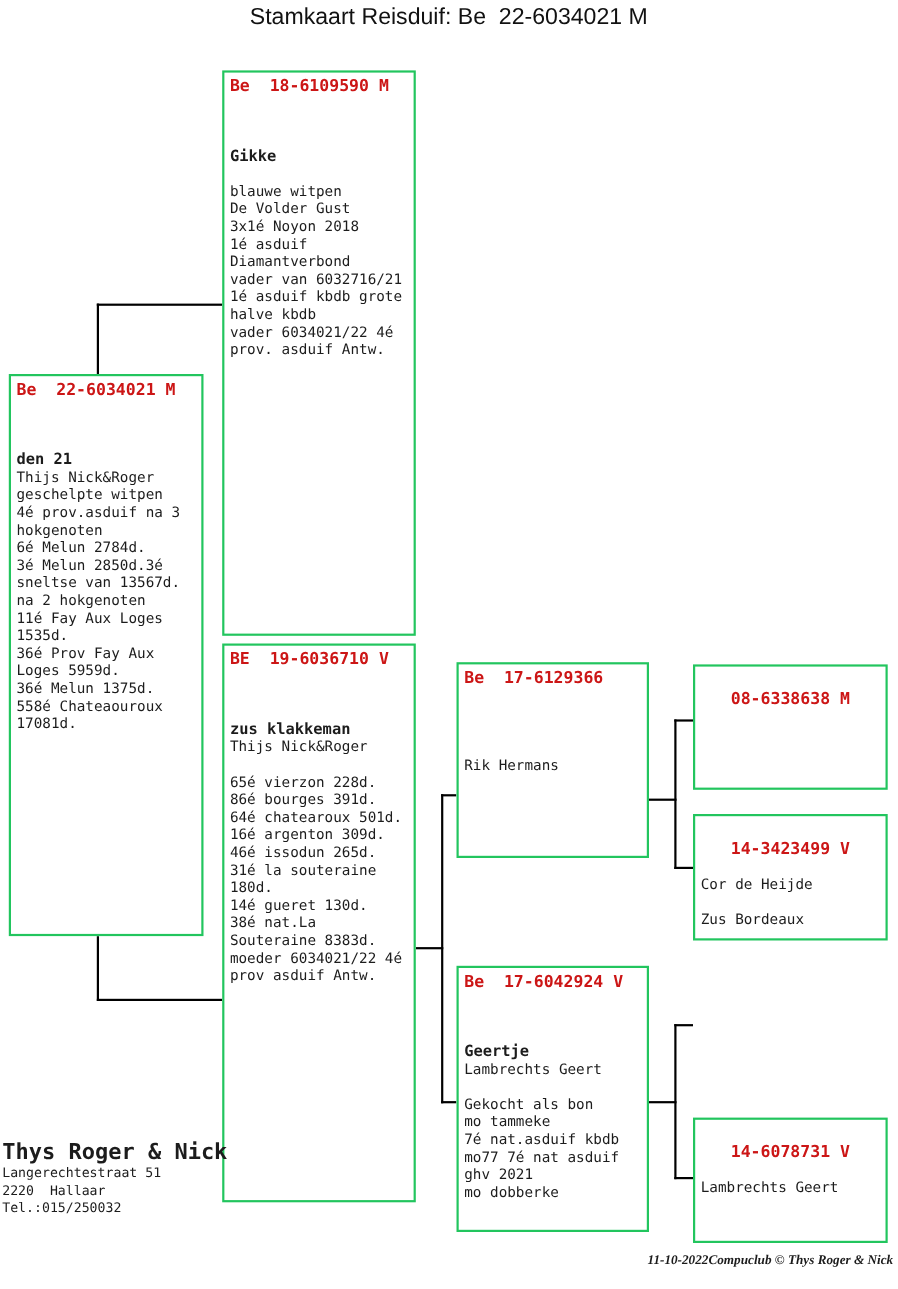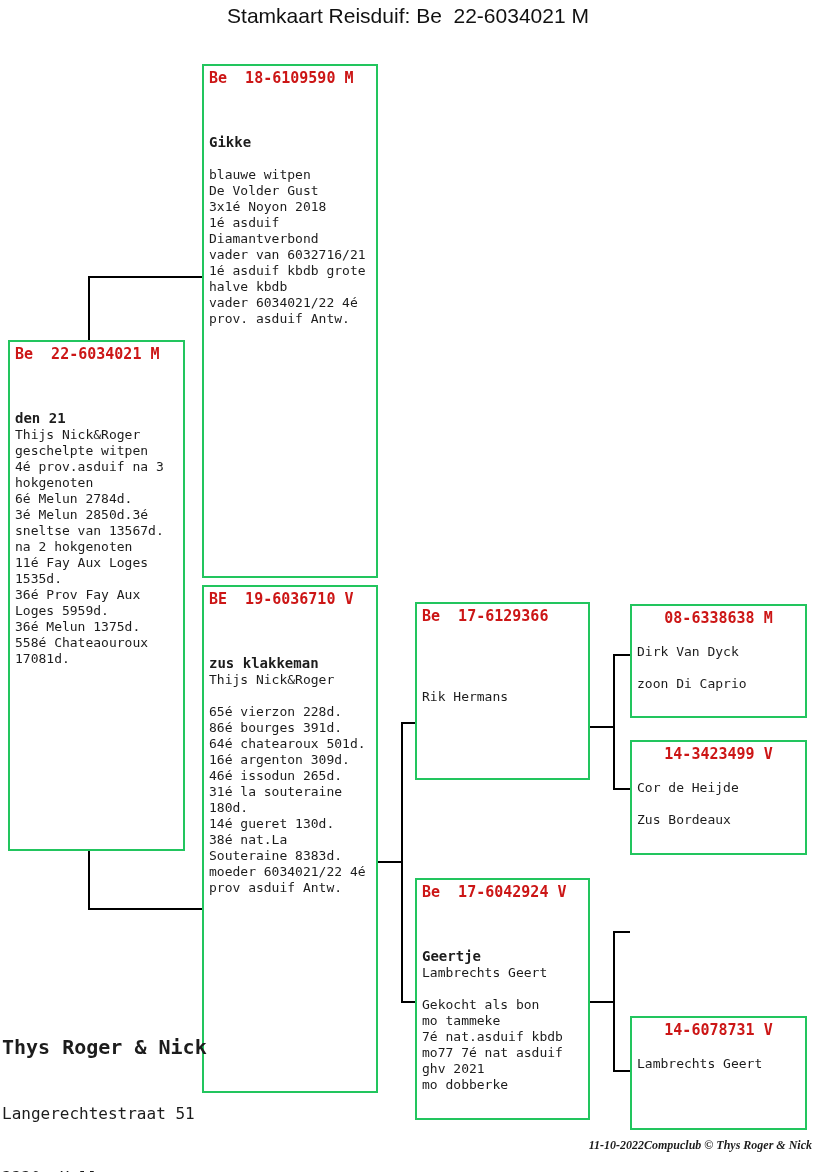--- a/index.html
+++ b/index.html
@@ -4,29 +4,29 @@
 <style>
   html,body{margin:0;padding:0;background:#ffffff;}
   #page{position:relative;width:816px;height:1172px;background:#ffffff;overflow:hidden;
         font-family:"DejaVu Sans Mono",monospace;color:#1c1c1c;}
   #title{position:absolute;top:4px;left:0;width:100%;text-align:center;
          font-family:"Liberation Sans",sans-serif;font-size:21px;color:#111111;white-space:pre;}
   .box{position:absolute;background:#ffffff;border:2px solid #22c55e;box-sizing:border-box;
        overflow:hidden;}
   .ring{font-size:15px;font-weight:bold;color:#cc1616;line-height:20px;padding:2px 0 0 5px;
         white-space:pre;}
-  .ring.center{text-align:center;padding-left:0;}
+  .ring.center{text-align:center;padding-left:0;margin-top:17px;}
   .bird-name{font-size:14px;font-weight:bold;line-height:17px;padding-left:5px;white-space:pre;
              min-height:17px;margin-top:46px;}
   .lines{padding-left:5px;}
   .lines .line{font-size:13px;line-height:16px;white-space:pre;min-height:16px;}
   .hline,.vline{position:absolute;background:#000000;}
   #owner{position:absolute;left:2px;top:1036px;}
   #owner-name{font-size:20px;font-weight:bold;line-height:22px;white-space:pre;}
-  #owner .addr{font-size:16px;line-height:16px;white-space:pre;margin-top:48px;}
+  #owner .addr{font-size:12px;line-height:16px;white-space:pre;}
   #footer{position:absolute;right:4px;top:1138px;display:flex;
           font-family:"Liberation Serif",serif;font-style:italic;font-weight:bold;
           font-size:12px;color:#1c1c1c;}
   
   #box-father   {left:202px;top:64px;  width:176px;height:514px;}
   #box-subject  {left:8px;  top:340px; width:177px;height:511px;}
   #box-mother   {left:202px;top:585px; width:176px;height:508px;}
   #box-m-father {left:415px;top:602px; width:175px;height:178px;}
   #box-m-mother {left:415px;top:878px; width:175px;height:242px;}
   #box-mf-father{left:630px;top:604px; width:177px;height:114px;}
@@ -154,26 +154,20 @@
         <div class="line">mo tammeke</div>
         <div class="line">7é nat.asduif kbdb</div>
         <div class="line">mo77 7é nat asduif</div>
         <div class="line">ghv 2021</div>
         <div class="line">mo dobberke</div>
       </div>
   </div>
 
   <div class="box" id="box-mf-father">
     <div class="ring center">08-6338638 M</div>
-    <div class="lines">
-        <div class="line">&nbsp;</div>
-        <div class="line">Dirk Van Dyck</div>
-        <div class="line">&nbsp;</div>
-        <div class="line">zoon Di Caprio</div>
-      </div>
   </div>
 
   <div class="box" id="box-mf-mother">
     <div class="ring center">14-3423499 V</div>
     <div class="lines">
         <div class="line">&nbsp;</div>
         <div class="line">Cor de Heijde</div>
         <div class="line">&nbsp;</div>
         <div class="line">Zus Bordeaux</div>
       </div>

